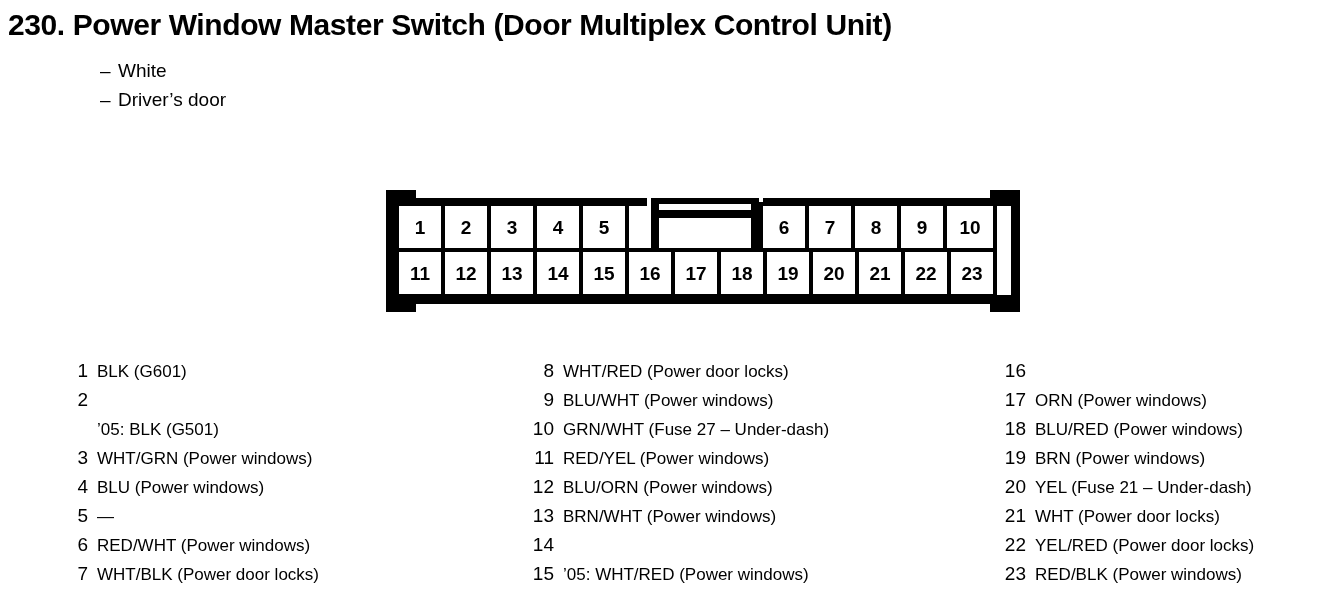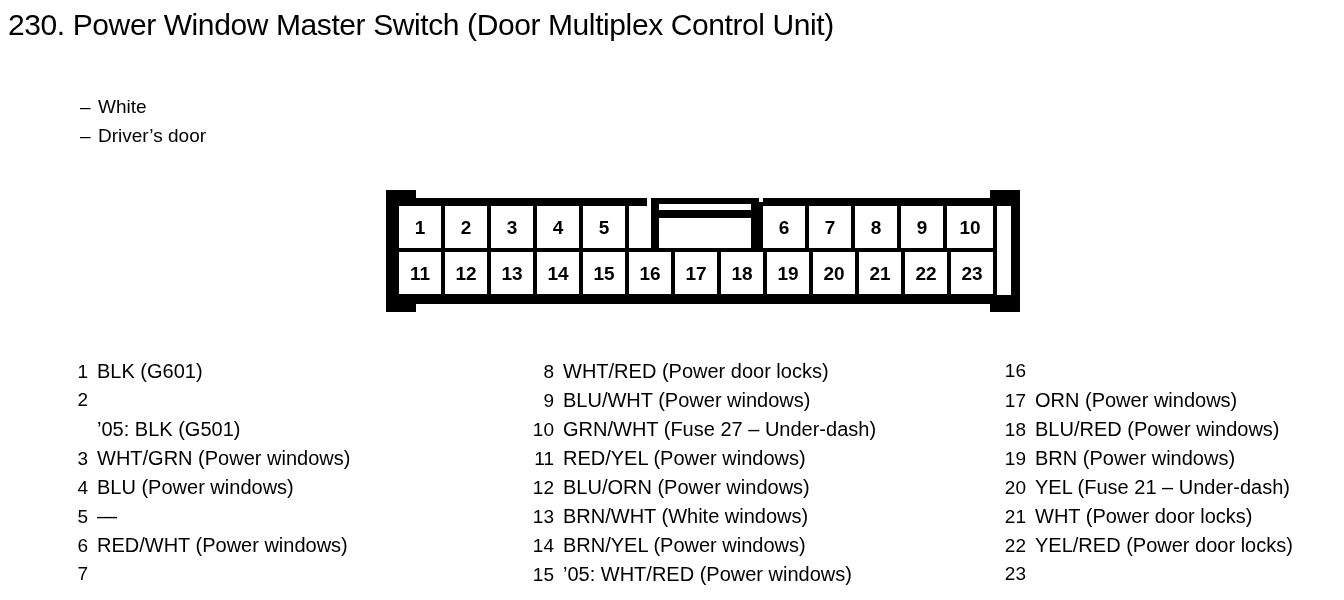--- a/index.html
+++ b/index.html
@@ -17,31 +17,30 @@
     color: #000000;
     -webkit-font-smoothing: none;
   }
 
   
   #page-title {
     position: absolute;
     left: 8px;
     top: 6px;
     font-size: 30px;
-    font-weight: normal;
+    font-weight: bold;
     letter-spacing: -0.4px;
     white-space: nowrap;
     line-height: 38px;
   }
   #subtitle-list {
     position: absolute;
-    left: 80px;
+    left: 100px;
     top: 56px;
     line-height: 29px;
-    margin-top: 36px;
   }
   .subtitle-item {
     font-size: 19px;
     white-space: nowrap;
   }
   .subtitle-dash {
     display: inline-block;
     width: 18px;
   }
 
@@ -115,21 +114,21 @@
     height: 29px;
     white-space: nowrap;
   }
   .legend-num {
     width: 26px;
     text-align: right;
     font-size: 19px;
     flex: none;
   }
   .legend-desc {
-    font-size: 20px;
+    font-size: 17px;
     padding-left: 9px;
   }
   .legend-row.continuation .legend-num {
     visibility: hidden;
   }
 </style>
 </head>
 <body>
 
 <div id="page-title">230. Power Window Master Switch (Door Multiplex Control Unit)</div>
@@ -220,20 +219,21 @@
     <div class="legend-row">
       <span class="legend-num">5</span>
       <span class="legend-desc">—</span>
     </div>
     <div class="legend-row">
       <span class="legend-num">6</span>
       <span class="legend-desc">RED/WHT (Power windows)</span>
     </div>
     <div class="legend-row">
       <span class="legend-num">7</span>
+      <span class="legend-desc">WHT/BLK (Power door locks)</span>
     </div>
   </div>
 <div class="legend-col" id="legend-col-2">
     <div class="legend-row">
       <span class="legend-num">8</span>
       <span class="legend-desc">WHT/RED (Power door locks)</span>
     </div>
     <div class="legend-row">
       <span class="legend-num">9</span>
       <span class="legend-desc">BLU/WHT (Power windows)</span>
@@ -245,25 +245,24 @@
     <div class="legend-row">
       <span class="legend-num">11</span>
       <span class="legend-desc">RED/YEL (Power windows)</span>
     </div>
     <div class="legend-row">
       <span class="legend-num">12</span>
       <span class="legend-desc">BLU/ORN (Power windows)</span>
     </div>
     <div class="legend-row">
       <span class="legend-num">13</span>
-      <span class="legend-desc">BRN/WHT (White windows)</span>
+      <span class="legend-desc">BRN/WHT (Power windows)</span>
     </div>
     <div class="legend-row">
       <span class="legend-num">14</span>
-      <span class="legend-desc">BRN/YEL (Power windows)</span>
     </div>
     <div class="legend-row">
       <span class="legend-num">15</span>
       <span class="legend-desc">’05: WHT/RED (Power windows)</span>
     </div>
   </div>
 <div class="legend-col" id="legend-col-3">
     <div class="legend-row">
       <span class="legend-num">16</span>
     </div>
@@ -286,14 +285,15 @@
     <div class="legend-row">
       <span class="legend-num">21</span>
       <span class="legend-desc">WHT (Power door locks)</span>
     </div>
     <div class="legend-row">
       <span class="legend-num">22</span>
       <span class="legend-desc">YEL/RED (Power door locks)</span>
     </div>
     <div class="legend-row">
       <span class="legend-num">23</span>
+      <span class="legend-desc">RED/BLK (Power windows)</span>
     </div>
   </div>
 
 </body></html>

